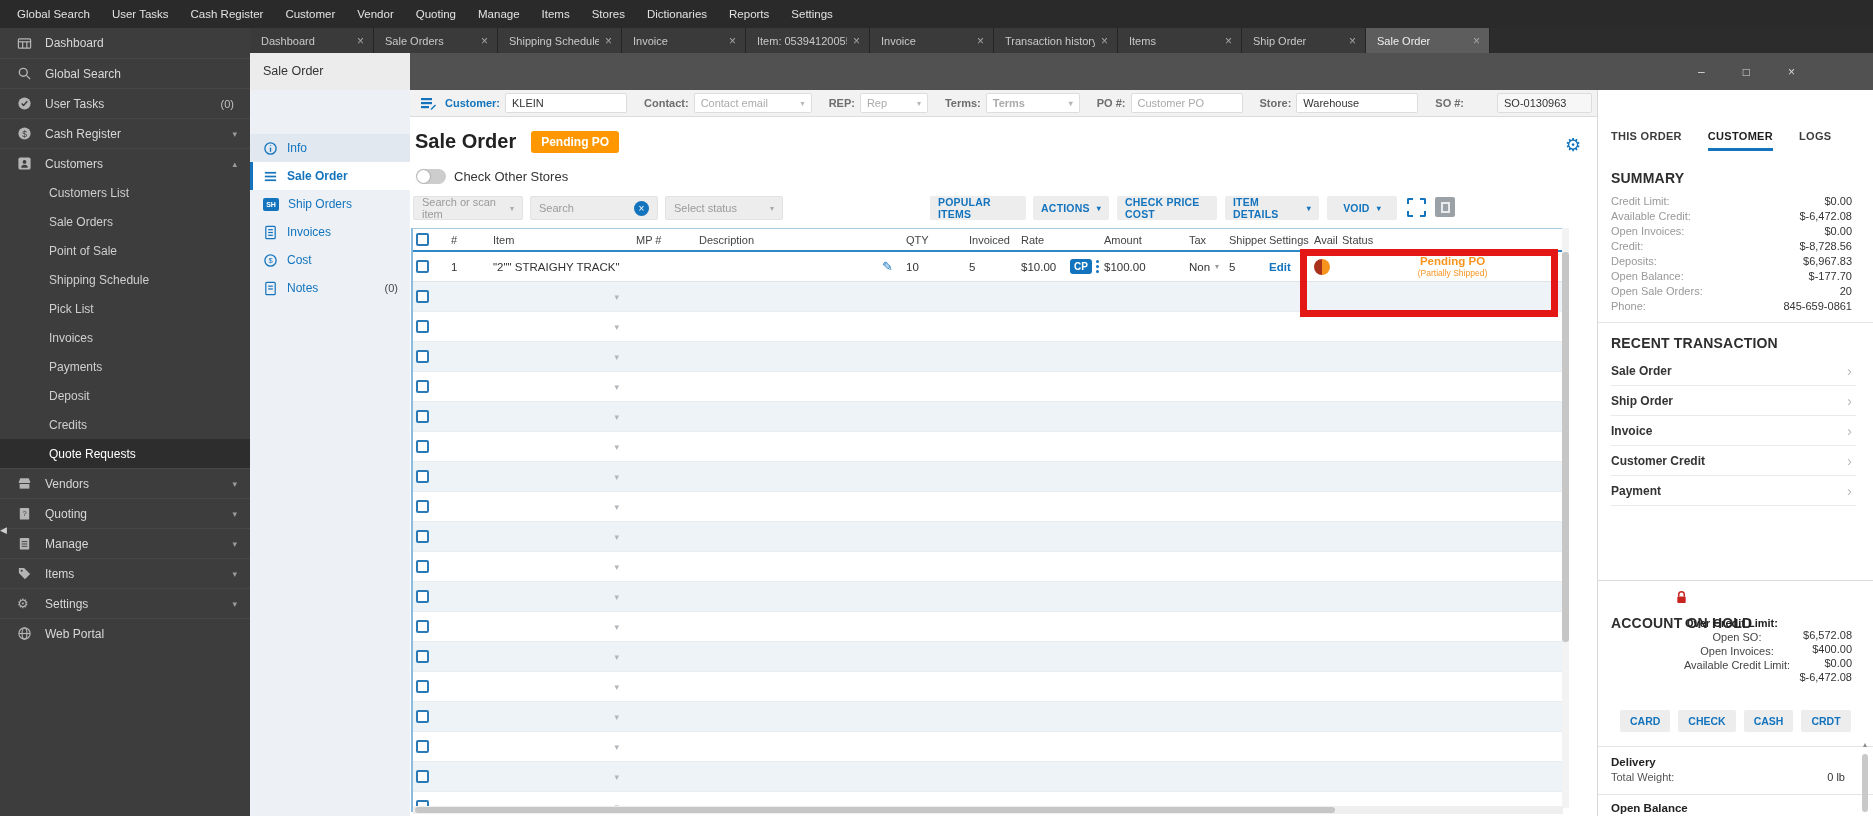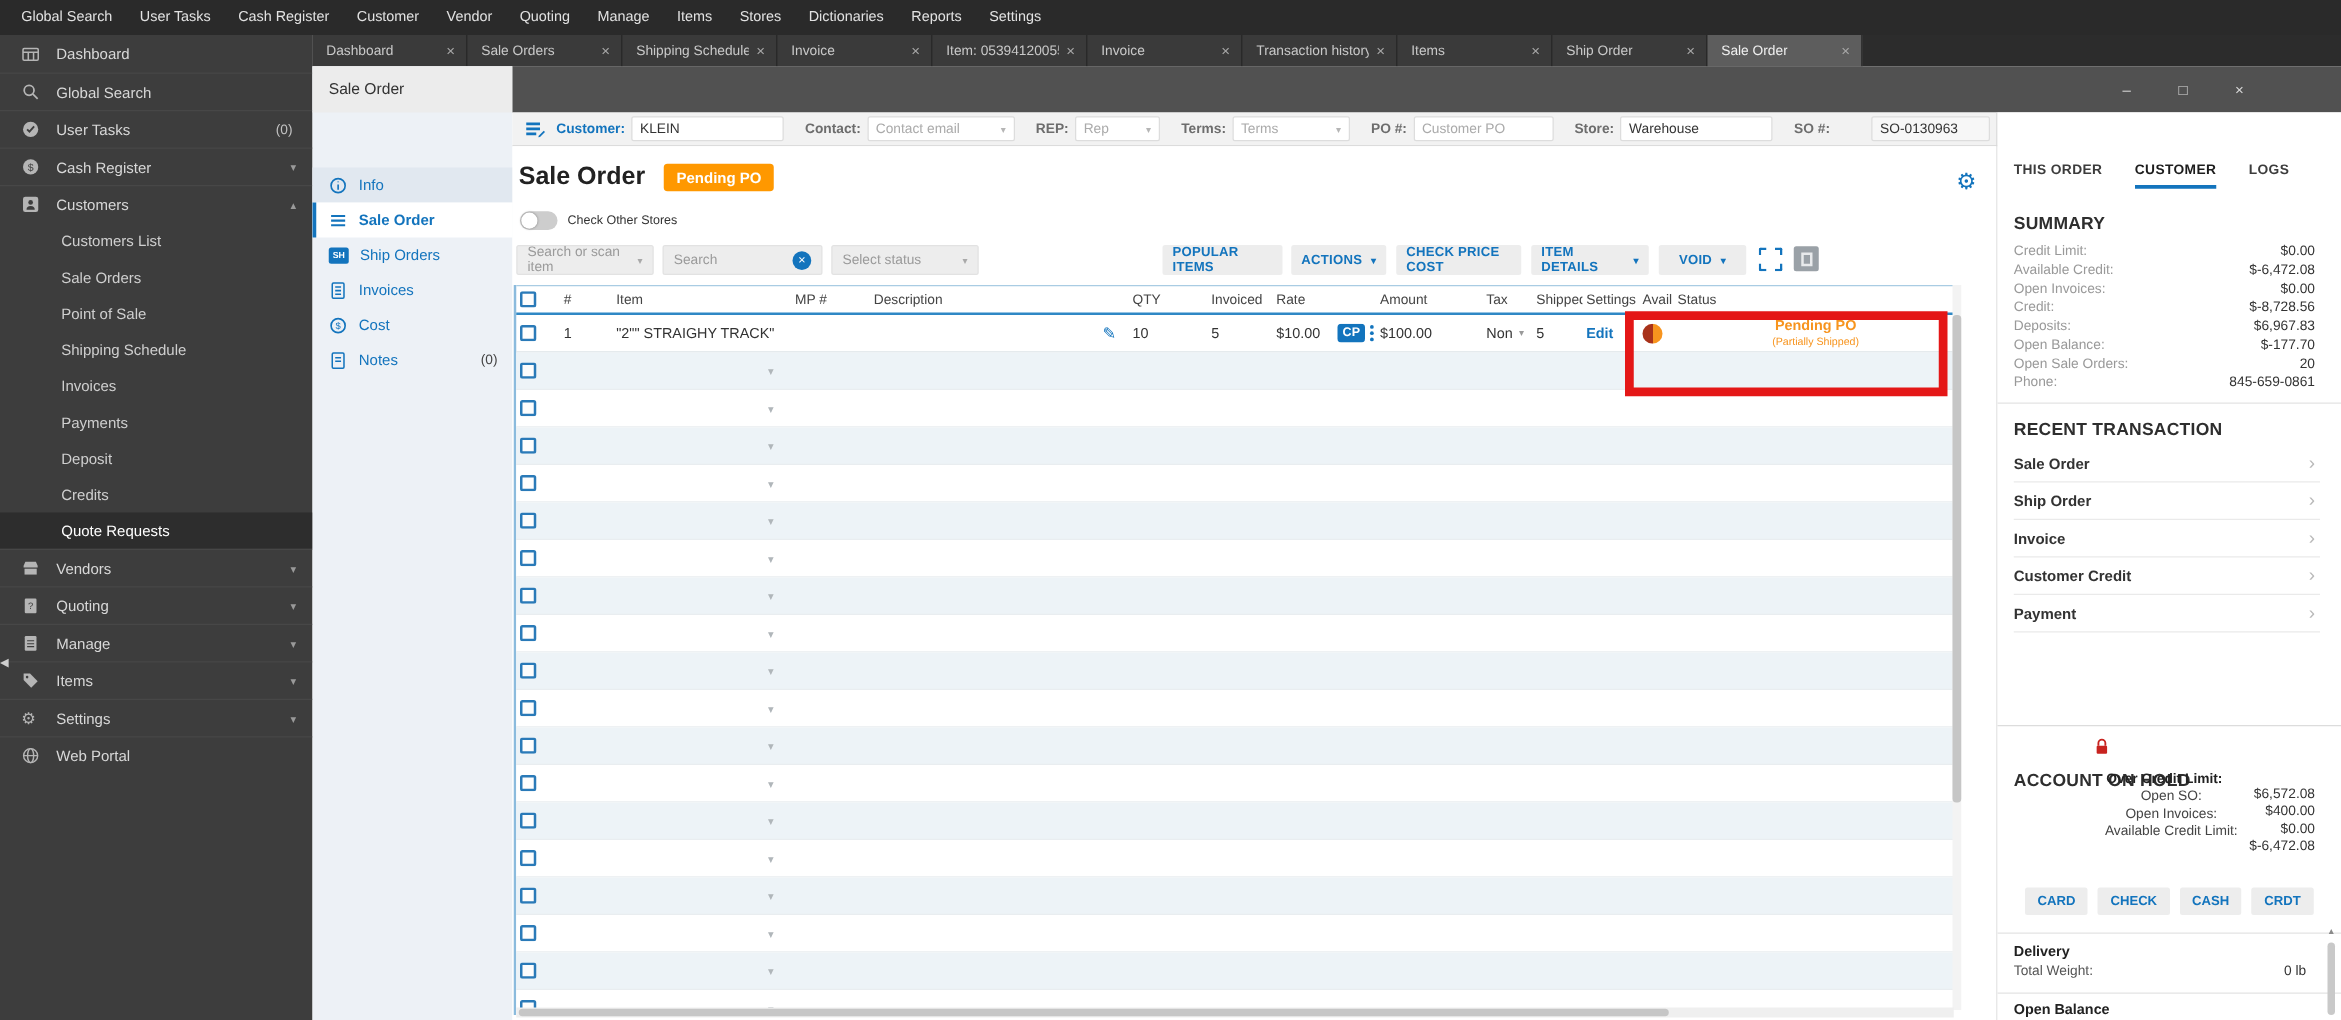--- a/index.html
+++ b/index.html
@@ -75,21 +75,21 @@
   #main { position:absolute; left:410px; top:117px; width:1187px; height:699px; background:#fff; }
   #title-row { position:absolute; left:5px; top:13px; display:flex; align-items:center; gap:15px; }
   #page-title { font-size:20px; font-weight:600; color:#222; }
   #status-badge { background:#ff9800; color:#fff; font-size:12px; font-weight:bold;
                   padding:4px 10px; border-radius:3px; }
   #gear { position:absolute; left:1155px; top:17px; color:#1374bd; font-size:18px; }
   #toggle-row { position:absolute; left:6px; top:52px; display:flex; align-items:center; gap:8px; }
   .toggle { width:30px; height:15px; background:#cdcdcd; border-radius:8px; position:relative; }
   .toggle .knob { position:absolute; left:1px; top:1px; width:13px; height:13px; background:#fff;
                   border-radius:50%; box-shadow:0 0 2px rgba(0,0,0,.4); }
-  #toggle-label { font-size:10px; color:#333; }
+  #toggle-label { font-size:13px; color:#333; }
 
   #filter-row { position:absolute; left:0; top:79px; width:1187px; height:24px; }
   .fbox { position:absolute; height:24px; background:#ededed; border:1px solid #e2e2e2; border-radius:2px;
           display:flex; align-items:center; padding:0 8px; font-size:11px; color:#9a9a9a; }
   .fbox .dd { margin-left:auto; color:#a9a9a9; font-size:8px; }
   .clear-btn { margin-left:auto; width:15px; height:15px; border-radius:50%; background:#1374bd; color:#fff;
                font-size:10px; line-height:15px; text-align:center; }
   .abtn { position:absolute; height:24px; background:#ededed; border-radius:2px; color:#1374bd;
           font-size:10.5px; font-weight:bold; display:flex; align-items:center; justify-content:center;
           gap:7px; letter-spacing:.2px; padding:0 8px; }
@@ -290,20 +290,23 @@
     <div class="side-sub">
         <span>Sale Orders</span>
       </div>
     <div class="side-sub">
         <span>Point of Sale</span>
       </div>
     <div class="side-sub">
         <span>Shipping Schedule</span>
       </div>
     <div class="side-sub">
+        <span>Pick List</span>
+      </div>
+    <div class="side-sub">
         <span>Invoices</span>
       </div>
     <div class="side-sub">
         <span>Payments</span>
       </div>
     <div class="side-sub">
         <span>Deposit</span>
       </div>
     <div class="side-sub">
         <span>Credits</span>
@@ -445,21 +448,21 @@
     <span class="finput" style="width:118px;">
         <span class="ph">Contact email</span>
         <span class="dd">▾</span>
       </span>
     <span class="flabel">REP:</span>
     <span class="finput" style="width:68px;">
         <span class="ph">Rep</span>
         <span class="dd">▾</span>
       </span>
     <span class="flabel">Terms:</span>
-    <span class="finput" style="width:94px;">
+    <span class="finput" style="width:94px;font-weight:bold;">
         <span class="ph">Terms</span>
         <span class="dd">▾</span>
       </span>
     <span class="flabel">PO #:</span>
     <span class="finput" style="width:112px;">
         <span class="ph">Customer PO</span>
       </span>
     <span class="flabel">Store:</span>
     <span class="finput" style="width:122px;">
         <span>Warehouse</span>

